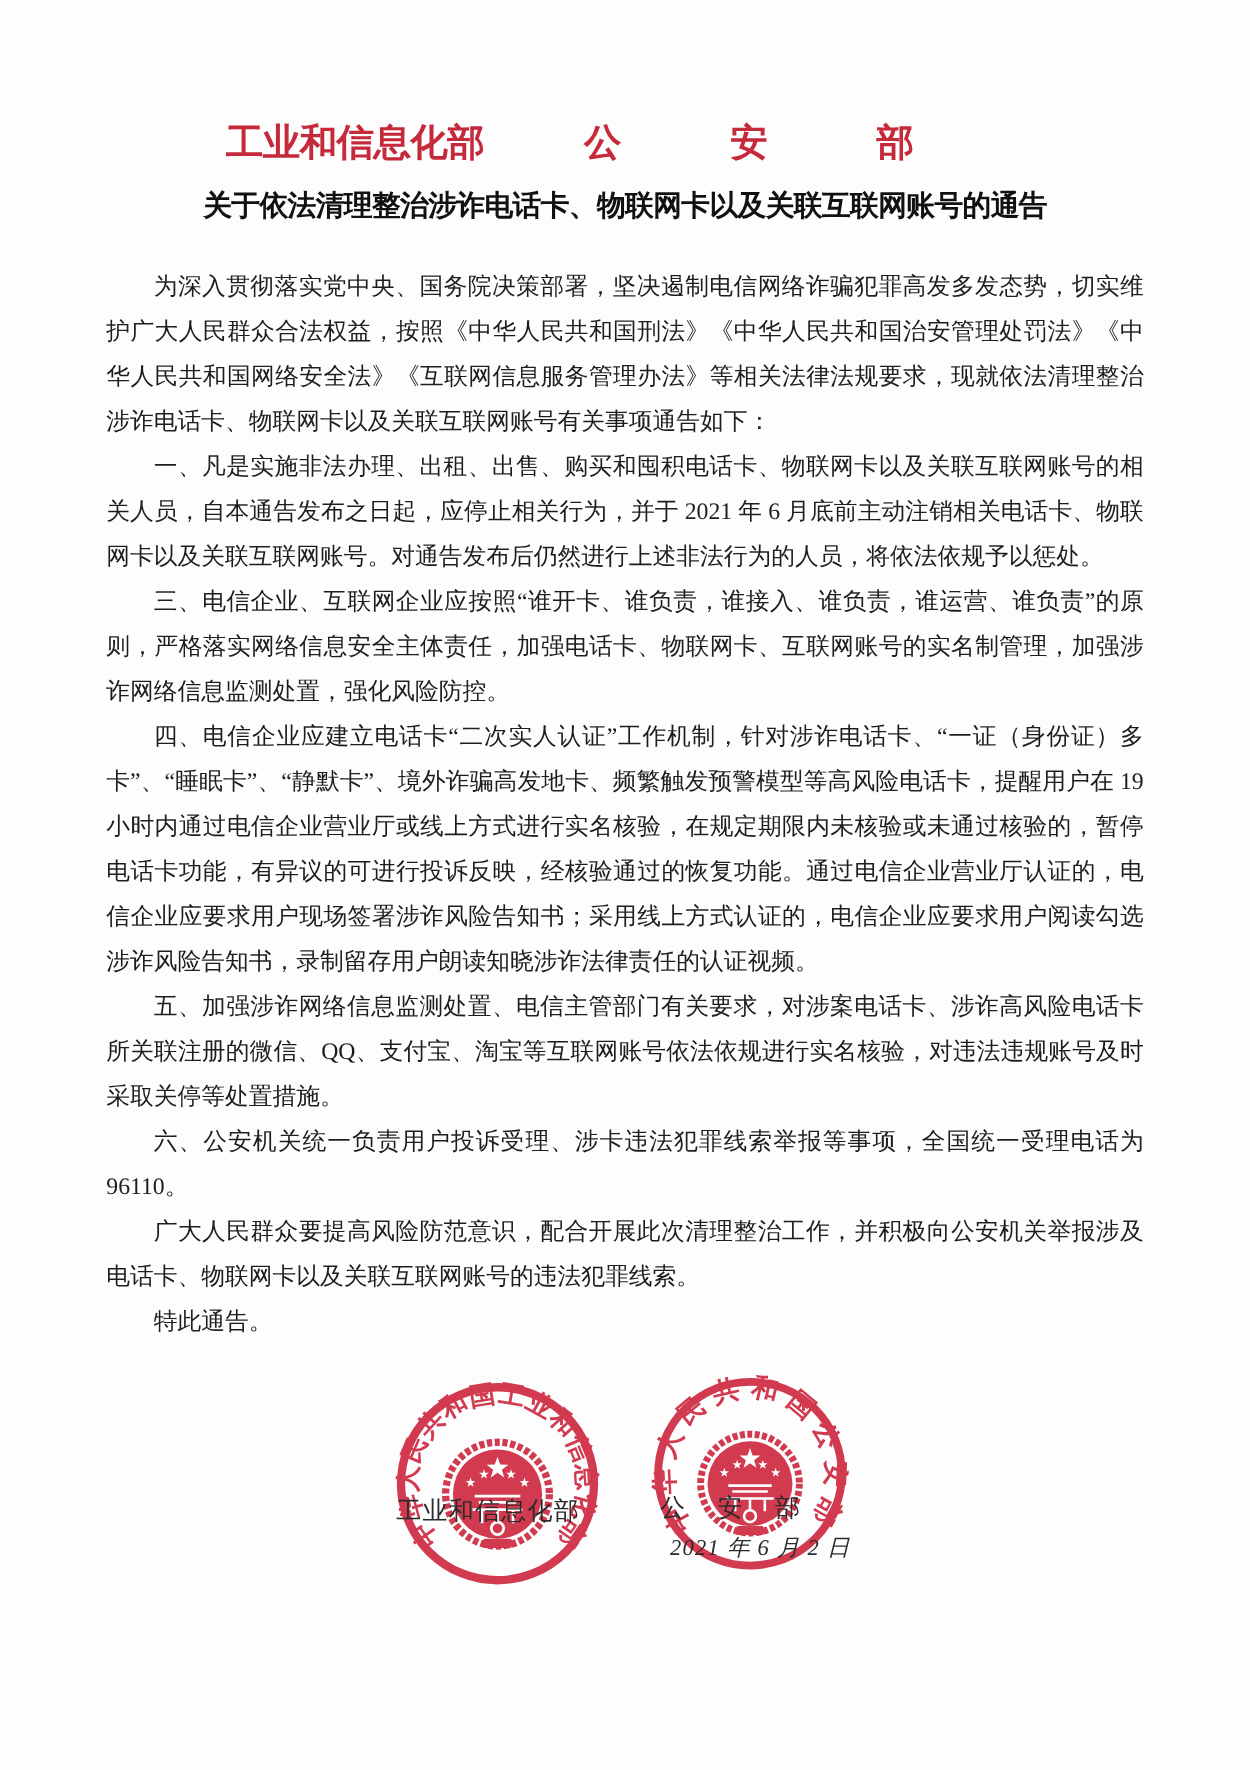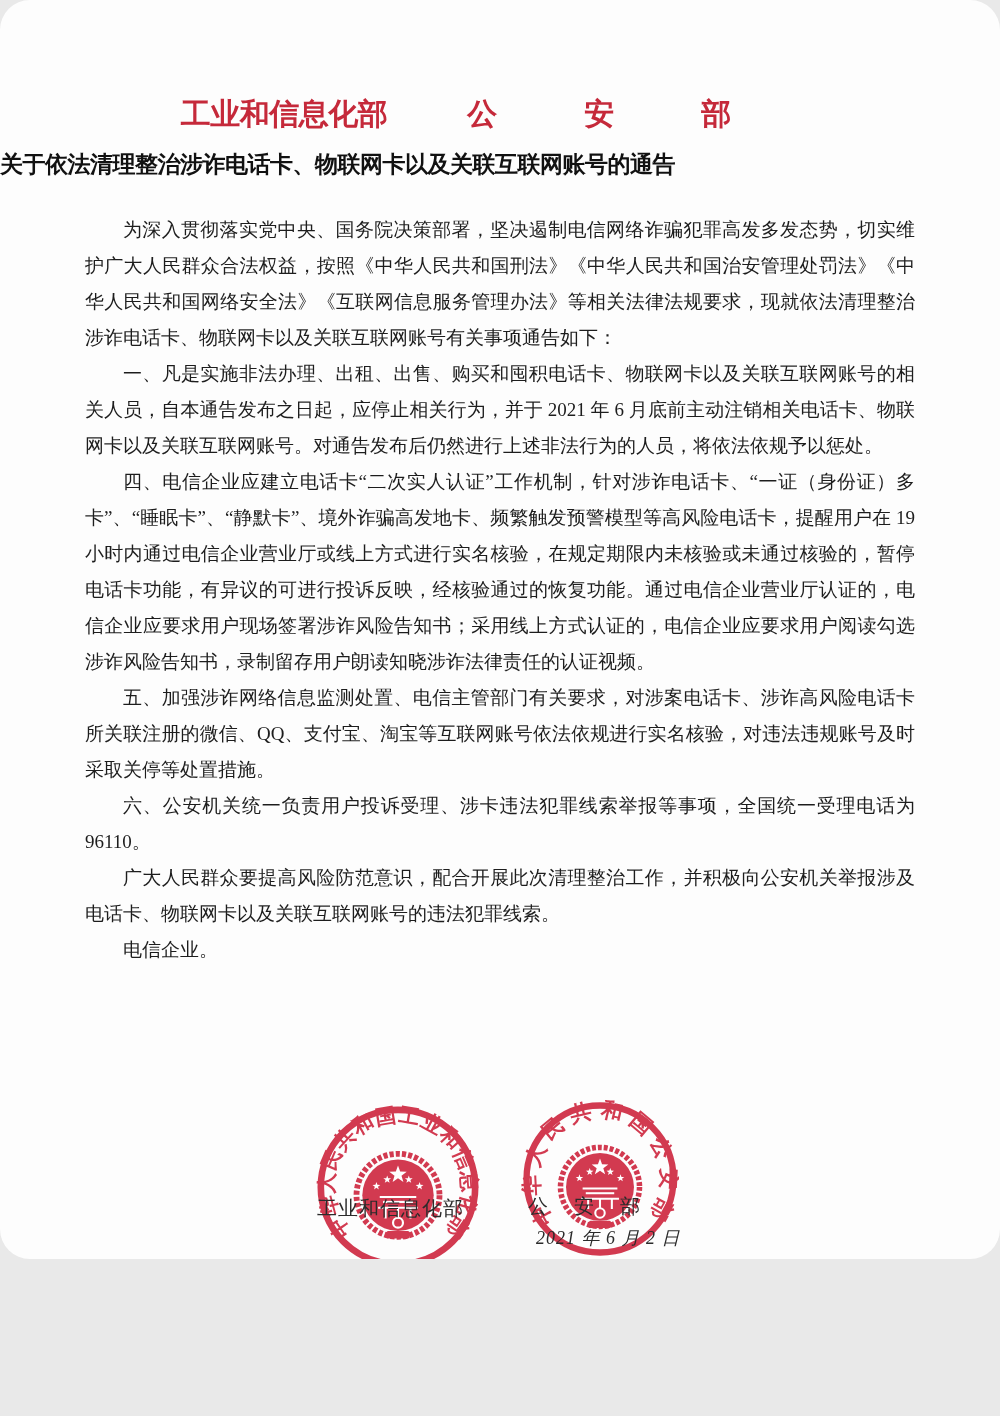--- a/index.html
+++ b/index.html
@@ -4,46 +4,45 @@
 <style>
   :root{
     --header-red:#c5293a;
     --seal-red:#d23a50;
     --ink:#1d1d1d;
     --paper:#fdfdfd;
   }
   html,body{margin:0;padding:0;background:#e9e9e9;}
   .page{
     position:relative;
-    width:1000px;height:1259px;
+    width:1000px;height:1416px;
     margin:0 auto;
     background:var(--paper);
     font-family:"Liberation Serif","DejaVu Serif",serif;
     color:var(--ink);
     overflow:hidden;
-    border-radius:30px;
   }
   
   .header-line{
     position:absolute;top:94px;left:0;width:1000px;
     display:flex;justify-content:center;align-items:baseline;gap:80px;
     transform:translateX(-44px);
   }
   .agency{
     color:var(--header-red);
     font-weight:bold;
     font-size:30px;
     letter-spacing:-0.5px;
     white-space:nowrap;
   }
   .agency.spread{letter-spacing:0.95em;margin-right:-0.95em;}
   
   .doc-title{
     position:absolute;top:149px;left:0;width:1000px;
-    text-align:left;
+    text-align:center;
     font-size:23px;font-weight:bold;letter-spacing:-0.5px;
     color:#111;
   }
   
   .body-text{
     position:absolute;top:212px;left:85px;width:830px;
   }
   .body-text p{
     margin:0;
     font-size:19px;
@@ -89,25 +88,26 @@
   <div class="header-line">
     <span class="agency">工业和信息化部</span>
     <span class="agency spread">公　安　部</span>
   </div>
 
   <div class="doc-title">关于依法清理整治涉诈电话卡、物联网卡以及关联互联网账号的通告</div>
 
   <div class="body-text">
     <p>为深入贯彻落实党中央、国务院决策部署，坚决遏制电信网络诈骗犯罪高发多发态势，切实维护广大人民群众合法权益，按照《中华人民共和国刑法》《中华人民共和国治安管理处罚法》《中华人民共和国网络安全法》《互联网信息服务管理办法》等相关法律法规要求，现就依法清理整治涉诈电话卡、物联网卡以及关联互联网账号有关事项通告如下：</p>
     <p>一、凡是实施非法办理、出租、出售、购买和囤积电话卡、物联网卡以及关联互联网账号的相关人员，自本通告发布之日起，应停止相关行为，并于 2021 年 6 月底前主动注销相关电话卡、物联网卡以及关联互联网账号。对通告发布后仍然进行上述非法行为的人员，将依法依规予以惩处。</p>
+    <p>三、电信企业、互联网企业应按照“谁开卡、谁负责，谁接入、谁负责，谁运营、谁负责”的原则，严格落实网络信息安全主体责任，加强电话卡、物联网卡、互联网账号的实名制管理，加强涉诈网络信息监测处置，强化风险防控。</p>
     <p>四、电信企业应建立电话卡“二次实人认证”工作机制，针对涉诈电话卡、“一证（身份证）多卡”、“睡眠卡”、“静默卡”、境外诈骗高发地卡、频繁触发预警模型等高风险电话卡，提醒用户在 19 小时内通过电信企业营业厅或线上方式进行实名核验，在规定期限内未核验或未通过核验的，暂停电话卡功能，有异议的可进行投诉反映，经核验通过的恢复功能。通过电信企业营业厅认证的，电信企业应要求用户现场签署涉诈风险告知书；采用线上方式认证的，电信企业应要求用户阅读勾选涉诈风险告知书，录制留存用户朗读知晓涉诈法律责任的认证视频。</p>
     <p>五、加强涉诈网络信息监测处置、电信主管部门有关要求，对涉案电话卡、涉诈高风险电话卡所关联注册的微信、QQ、支付宝、淘宝等互联网账号依法依规进行实名核验，对违法违规账号及时采取关停等处置措施。</p>
     <p>六、公安机关统一负责用户投诉受理、涉卡违法犯罪线索举报等事项，全国统一受理电话为 96110。</p>
     <p>广大人民群众要提高风险防范意识，配合开展此次清理整治工作，并积极向公安机关举报涉及电话卡、物联网卡以及关联互联网账号的违法犯罪线索。</p>
-    <p>电信企业。</p>
+    <p>特此通告。</p>
   </div>
 
   <div class="seal seal-miit">
     <svg viewBox="0 0 200 200">
       <defs>
         <path id="arc-l" d="M 40.3 150.2 A 78 78 0 1 1 159.7 150.2"></path>
         <g id="star">
           <polygon points="0,-11 2.6,-3.6 10.5,-3.4 4.2,1.4 6.5,8.9 0,4.4 -6.5,8.9 -4.2,1.4 -10.5,-3.4 -2.6,-3.6"></polygon>
         </g>
       </defs>

